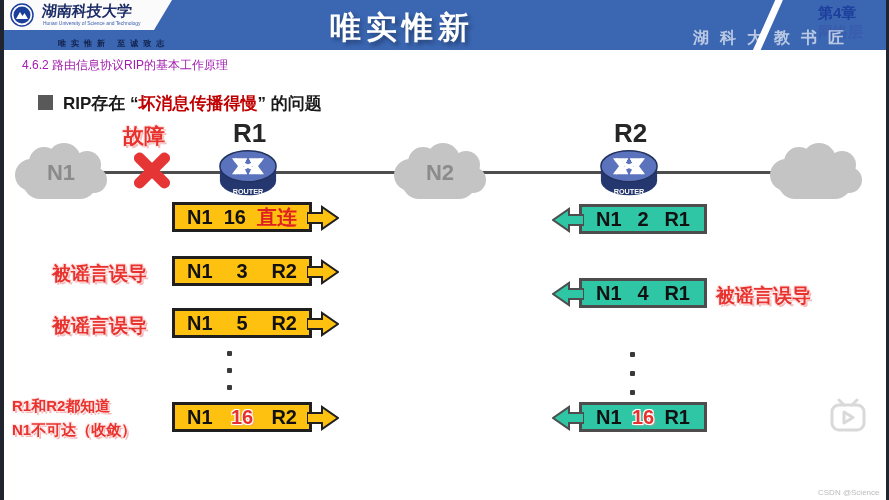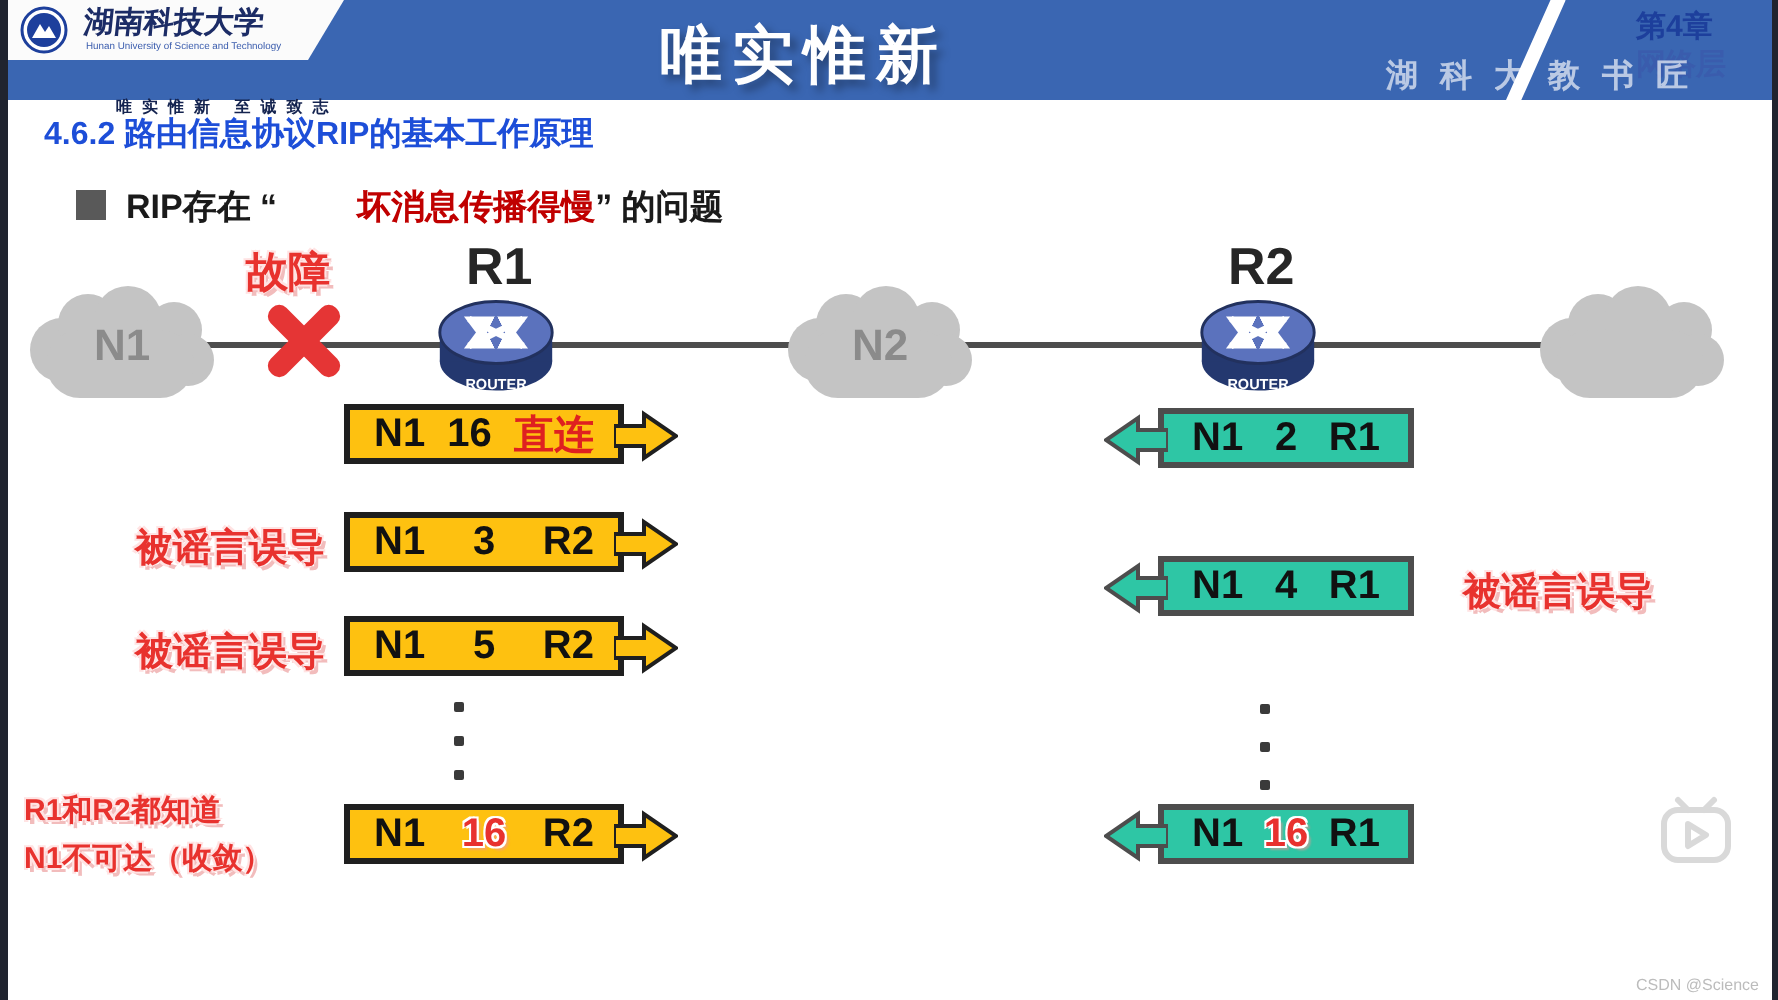--- a/index.html
+++ b/index.html
@@ -11,38 +11,38 @@
 
   
   #header{position:absolute;left:0;top:0;width:889px;height:50px;background:#3a66b2;}
   #logo-plate{position:absolute;left:4px;top:0;width:168px;height:30px;background:#fbfbfb;
               clip-path:polygon(0 0,168px 0,150px 30px,0 30px);}
   #logo-emblem{position:absolute;left:6px;top:3px;}
   #univ-name{position:absolute;left:38px;top:2px;font-family:"Liberation Serif","DejaVu Serif",serif;
              font-weight:bold;font-size:15px;color:#1c2c66;transform:skewX(-6deg);white-space:nowrap;}
   #univ-sub{position:absolute;left:39px;top:21px;font-size:6px;color:#3a5cad;transform:scale(.82);
             transform-origin:left top;white-space:nowrap;}
-  #univ-motto{position:absolute;left:14px;top:48px;font-size:8px;font-weight:bold;color:#14234f;
+  #univ-motto{position:absolute;left:14px;top:38px;font-size:8px;font-weight:bold;color:#14234f;
               letter-spacing:5px;white-space:nowrap;padding-left:44px;}
   #course-title{position:absolute;left:330px;top:7px;font-size:31px;font-weight:bold;color:#ffffff;
                 letter-spacing:5px;text-shadow:3px 3px 4px rgba(0,0,0,.35);white-space:nowrap;}
   #header-slash{position:absolute;left:764px;top:-5px;width:7px;height:62px;background:#ffffff;
                 transform:rotate(24deg);border-radius:2px;}
   #chapter-no{position:absolute;left:818px;top:4px;font-size:15px;font-weight:bold;color:#1d3f9c;white-space:nowrap;}
   #chapter-name{position:absolute;left:818px;top:23px;font-size:15px;font-weight:bold;color:#3a5cad;
                 opacity:.9;white-space:nowrap;}
   #header-watermark{position:absolute;left:693px;top:28px;font-size:16px;font-weight:bold;
                     color:rgba(255,255,255,.65);letter-spacing:11px;white-space:nowrap;}
 
   
-  #section-title{position:absolute;left:22px;top:57px;font-size:16px;font-weight:bold;color:#1d4ed8;white-space:nowrap;}
+  #section-title{position:absolute;left:22px;top:57px;font-size:12px;font-weight:normal;color:#a21caf;white-space:nowrap;}
   #bullet-line{position:absolute;left:38px;top:92px;font-size:17px;font-weight:bold;color:#1a1a1a;white-space:nowrap;}
   #bullet-square{display:inline-block;width:15px;height:15px;background:#595959;margin-right:10px;
                  vertical-align:-1px;}
-  .hl-darkred{color:#c00000;margin-left:40px;}
+  .hl-darkred{color:#c00000;}
 
   
   #backbone-line{position:absolute;left:55px;top:171px;width:763px;height:3px;background:#4d4d4d;}
   .cloud{position:absolute;width:92px;height:58px;z-index:2;}
   .cloud i{position:absolute;background:#c4c4c4;border-radius:50%;}
   .cloud .b1{width:32px;height:32px;left:0;top:16px}
   .cloud .b2{width:30px;height:30px;left:14px;top:4px}
   .cloud .b3{width:34px;height:34px;left:32px;top:0}
   .cloud .b4{width:28px;height:28px;left:58px;top:8px}
   .cloud .b5{width:26px;height:26px;left:66px;top:24px}
@@ -67,21 +67,21 @@
   .arr-right{right:-30px;}
   .arr-left{left:-30px;}
   .red-plain{color:#df2020;}
   .red-outline{color:#e8312e;
     text-shadow:-1px -1px 0 #fff,1px -1px 0 #fff,-1px 1px 0 #fff,1px 1px 0 #fff,2px 2px 1px rgba(240,150,150,.55);}
 
   .dots{position:absolute;width:5px;z-index:2;}
   .dots i{position:absolute;left:0;width:5px;height:5px;background:#3a3a3a;border-radius:1px;}
 
   #converge-note{line-height:24px;font-size:15px;}
-  .rumor-note{font-size:19px;width:126px;text-align:center;}
+  .rumor-note{font-size:19px;width:126px;}
   #fault-note{font-size:21px;}
 
   #play-button{position:absolute;left:827px;top:396px;width:42px;height:38px;cursor:pointer;z-index:6;}
   #csdn-watermark{position:absolute;left:818px;top:488px;font-size:8px;color:#bcbcbc;white-space:nowrap;z-index:6;}
 </style>
 </head>
 <body>
 
 <div id="slide">
 

